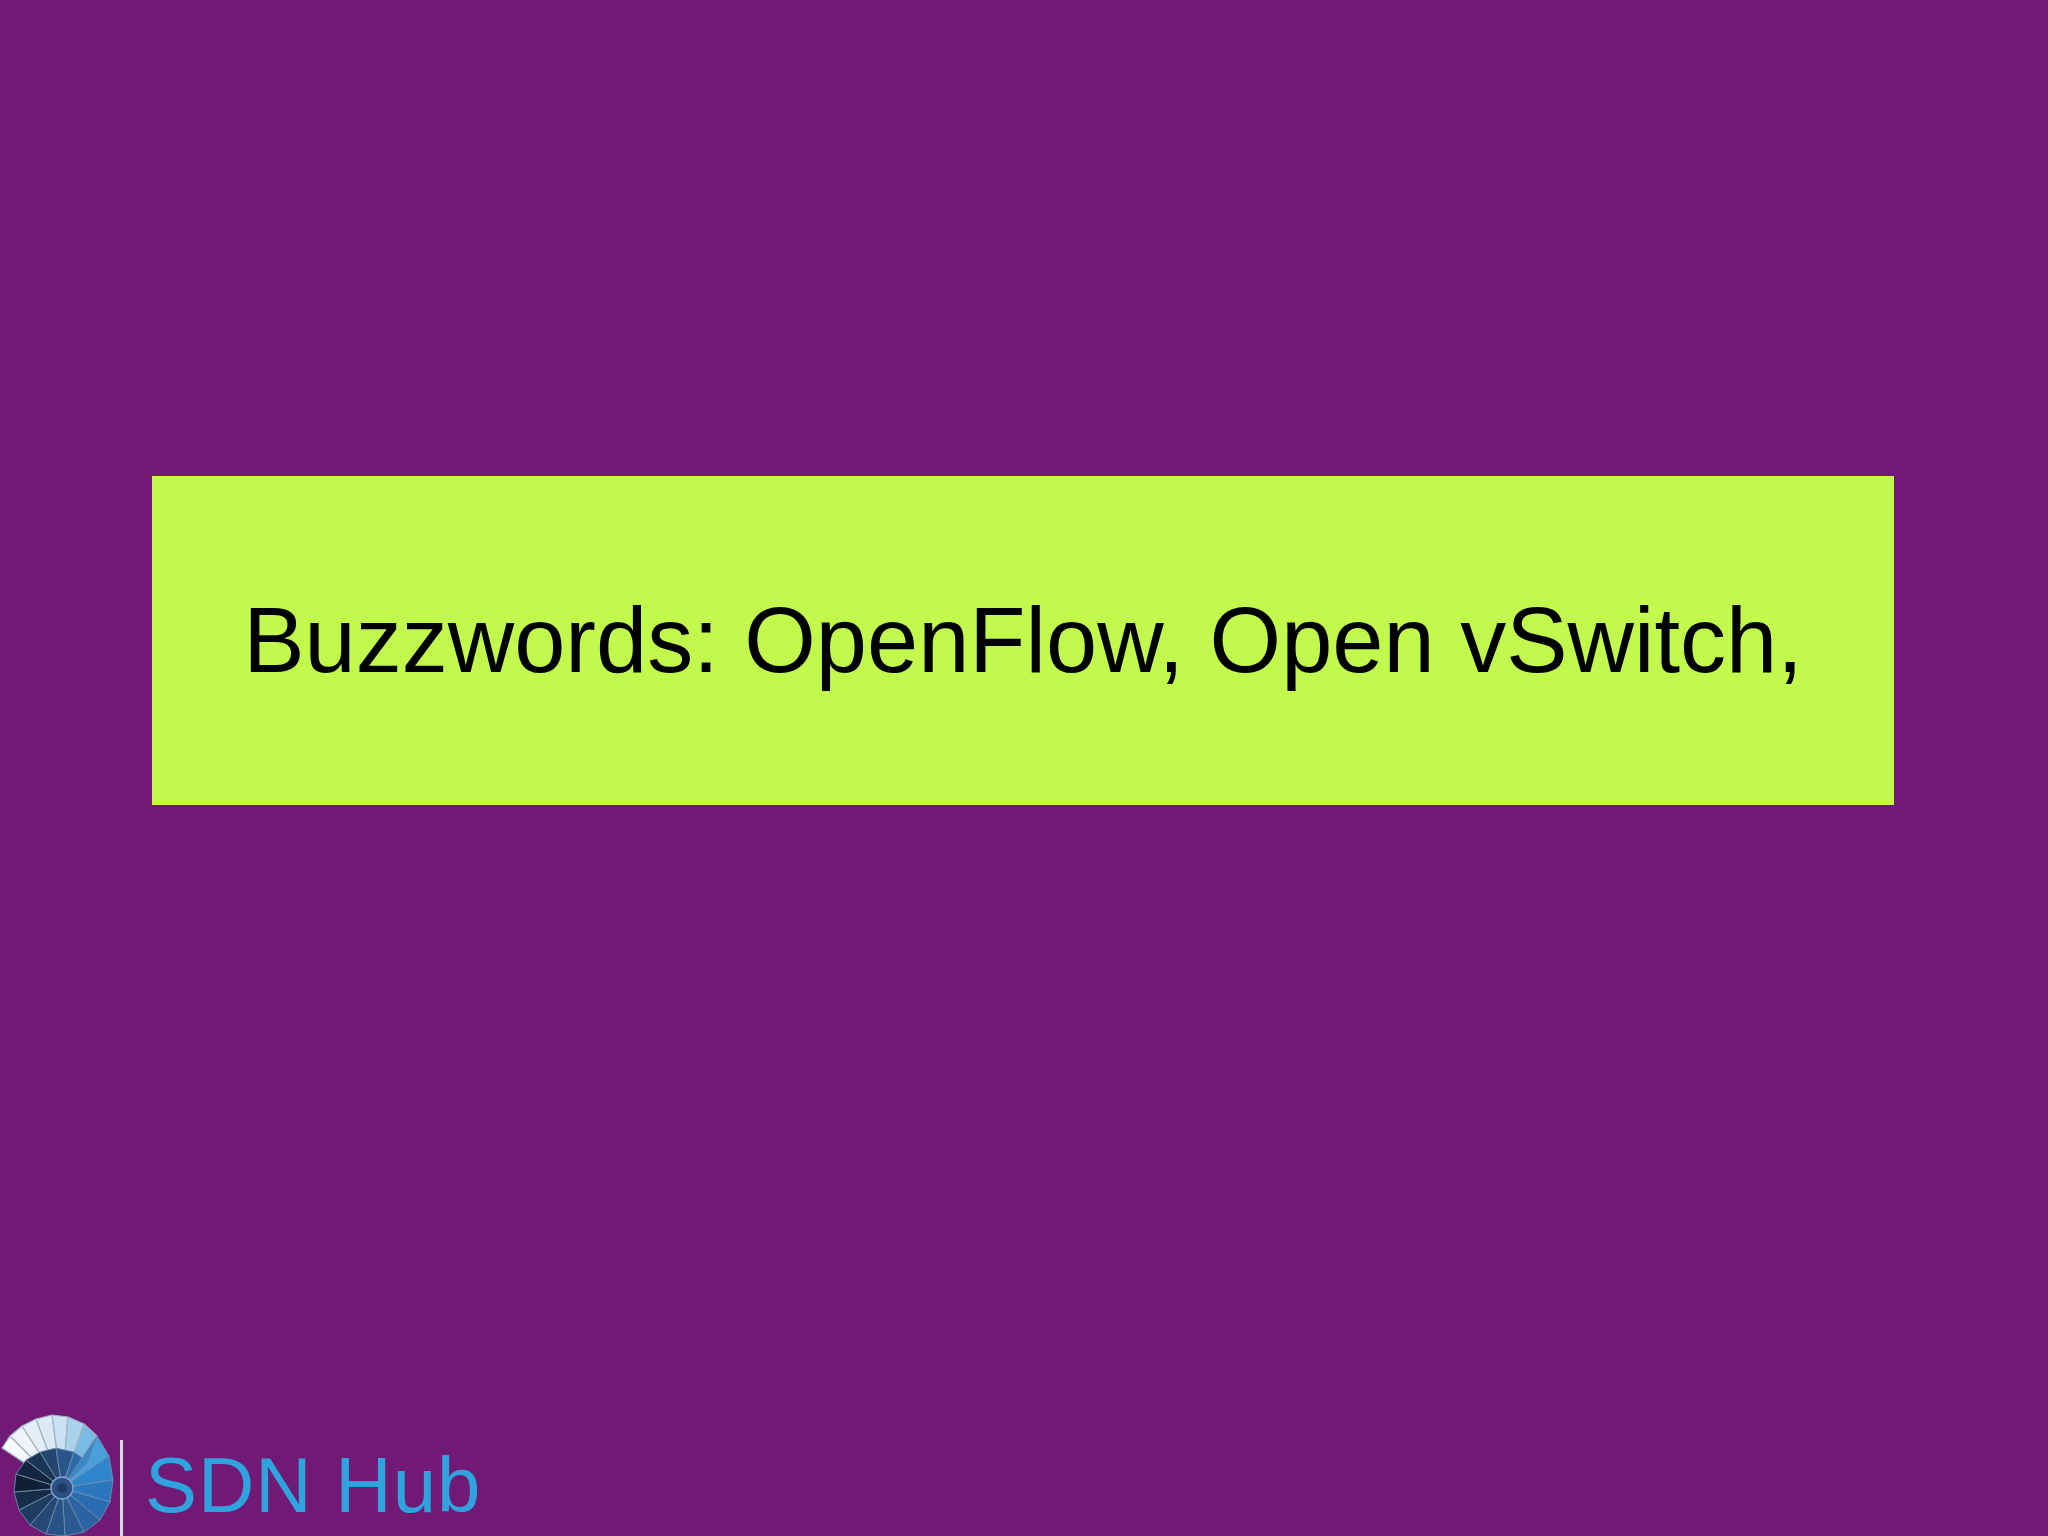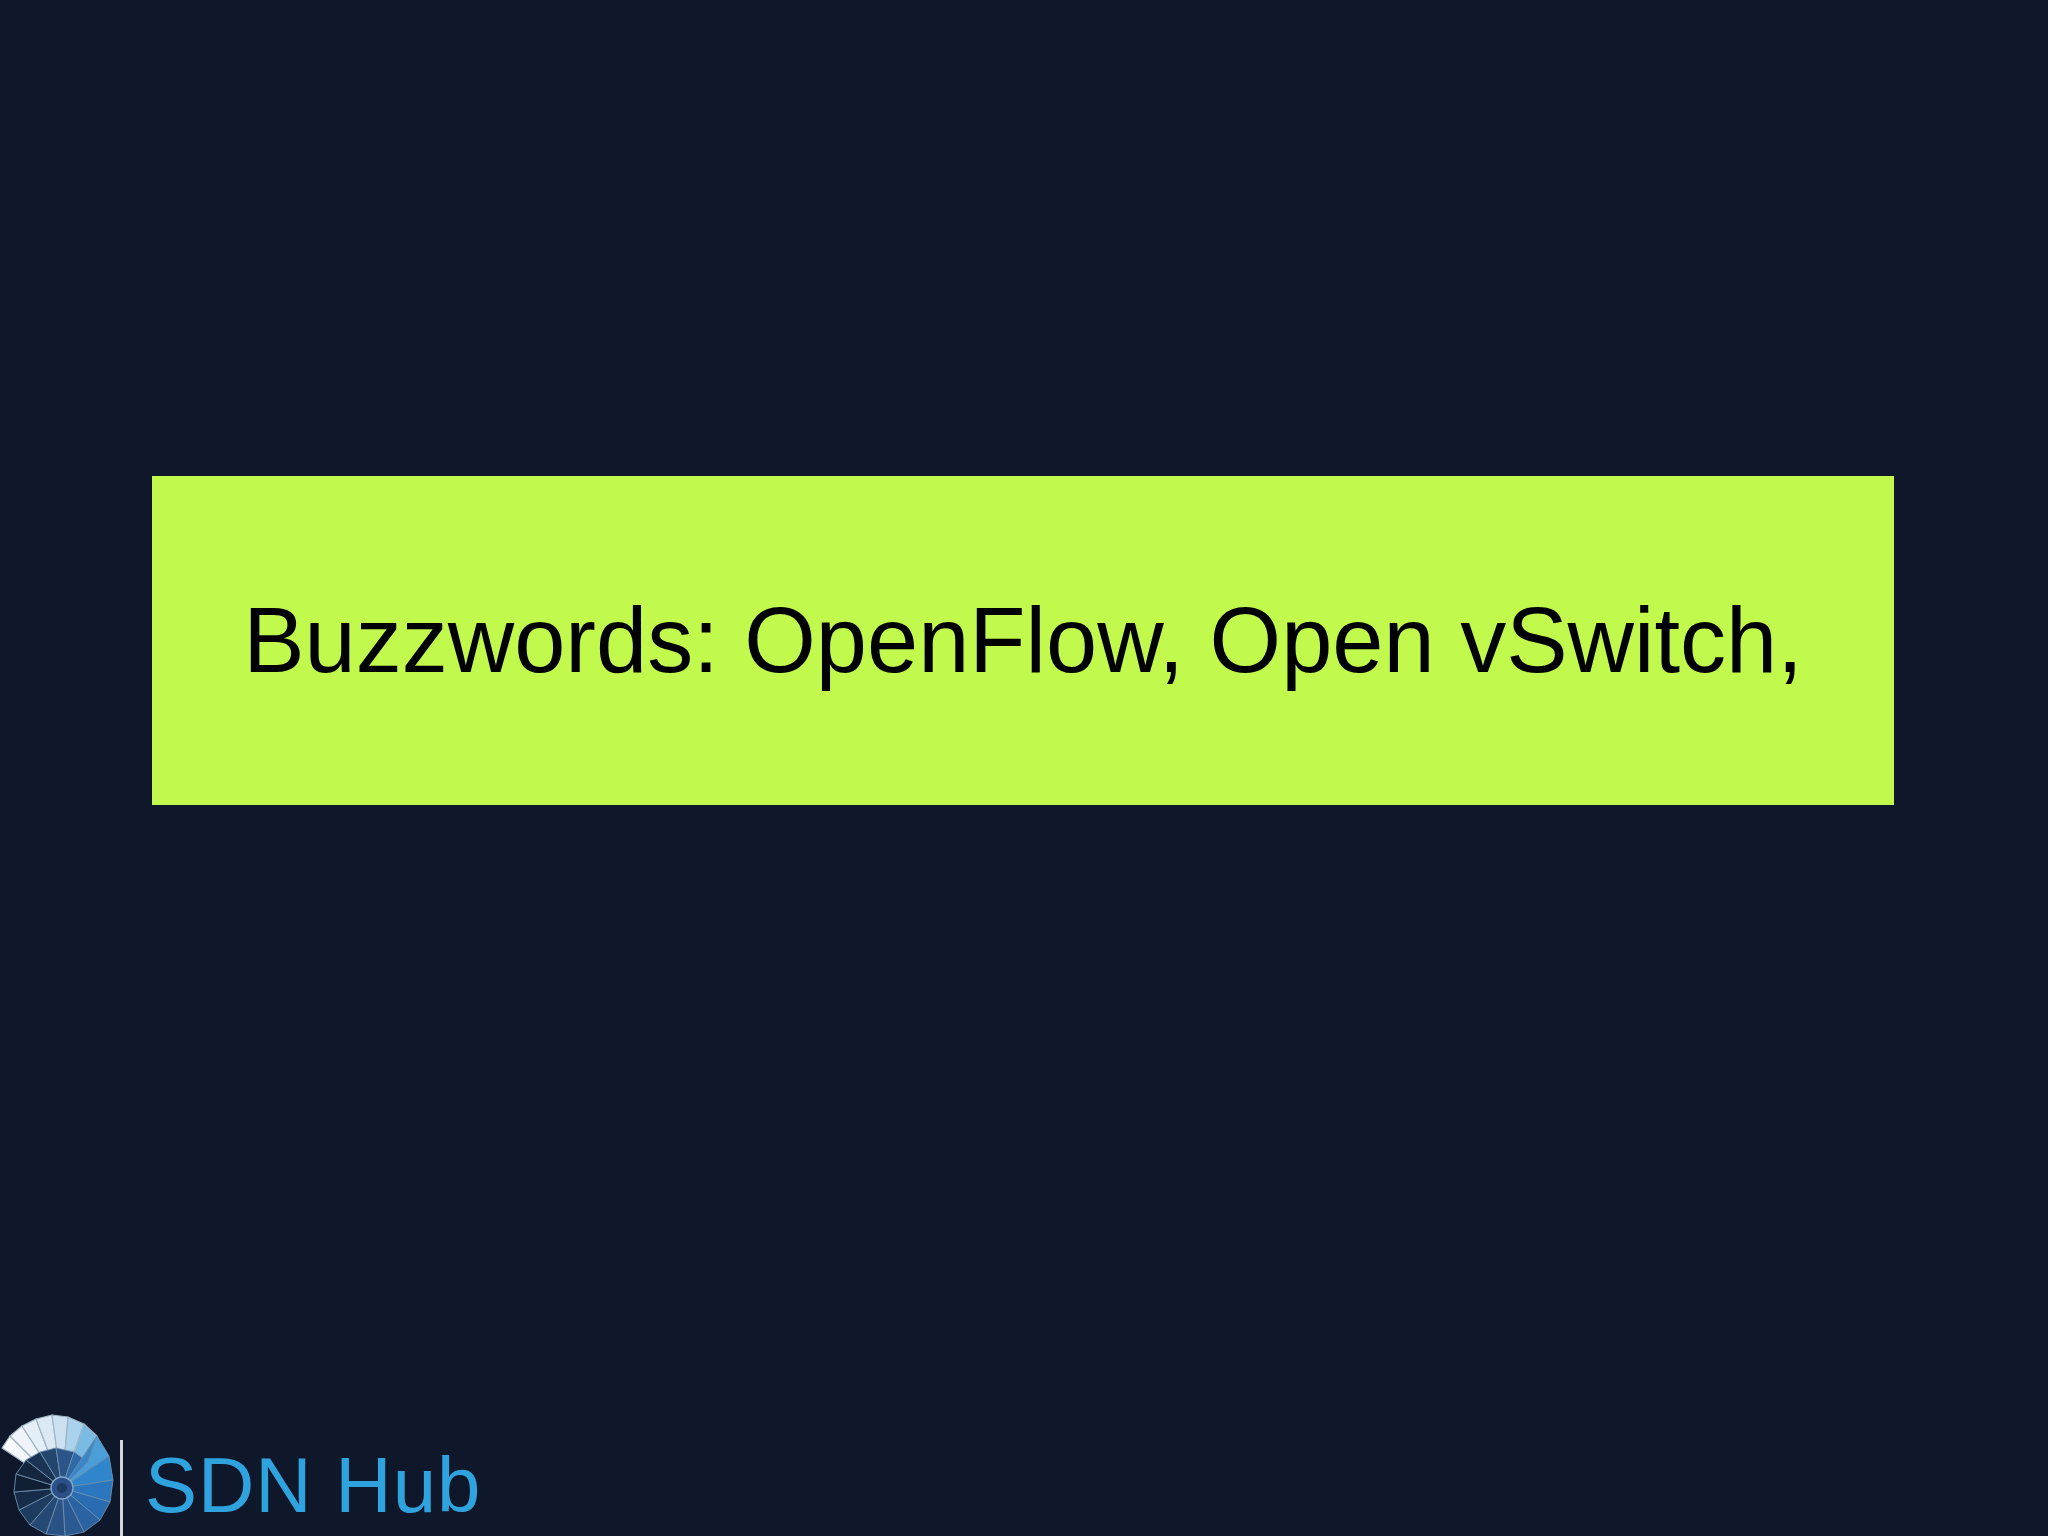--- a/index.html
+++ b/index.html
@@ -6,21 +6,21 @@
   html, body {
     margin: 0;
     padding: 0;
     background: #ffffff;
   }
 
   .slide {
     position: relative;
     width: 2048px;
     height: 1536px;
-    background: #0f172a;
+    background: #701a75;
     overflow: hidden;
     font-family: "Liberation Sans", sans-serif;
   }
 
   
   .highlight-box {
     position: absolute;
     left: 152px;
     top: 476px;
     width: 1742px;

